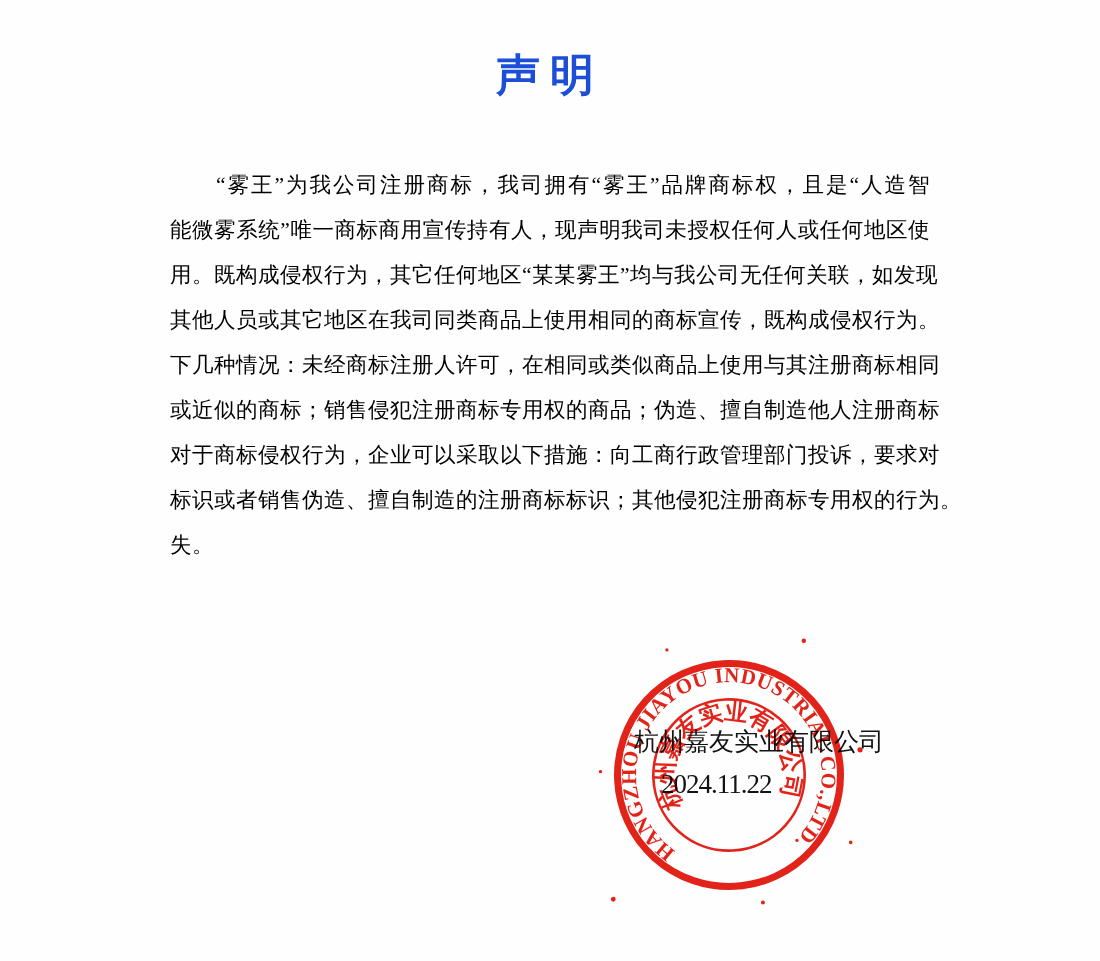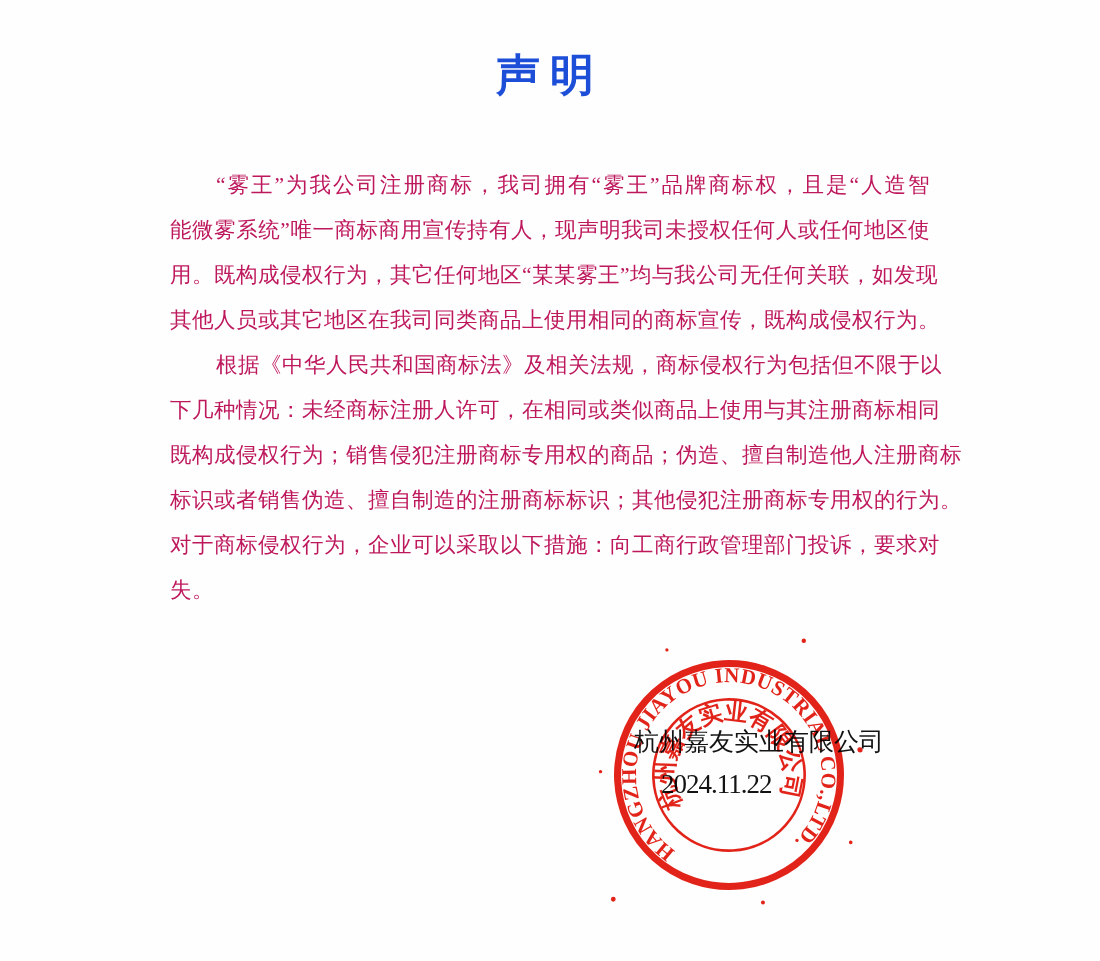--- a/index.html
+++ b/index.html
@@ -27,21 +27,21 @@
     line-height: 1.1;
   }
   .body-text {
     position: absolute;
     left: 170px; top: 163px;
     width: 760px;
   }
   .line {
     font-size: 21.5px;
     line-height: 45px;
-    color: #be185d;
+    color: #000000;
     text-align: justify;
     text-align-last: justify;
     text-justify: inter-character;
     white-space: nowrap;
     letter-spacing: 0.5px;
   }
   .line.indent { text-indent: 46px; }
   .line.para-end {
     text-align-last: left;
     white-space: normal;
@@ -100,25 +100,24 @@
 
 <div class="page">
 
   <div class="doc-title">声明</div>
 
   <div class="body-text">
     <div class="line indent">“雾王”为我公司注册商标，我司拥有“雾王”品牌商标权，且是“人造智</div>
     <div class="line">能微雾系统”唯一商标商用宣传持有人，现声明我司未授权任何人或任何地区使</div>
     <div class="line">用。既构成侵权行为，其它任何地区“某某雾王”均与我公司无任何关联，如发现</div>
     <div class="line">其他人员或其它地区在我司同类商品上使用相同的商标宣传，既构成侵权行为。</div>
-    <div class="line indent">根据《中华人民共和国商标法》及相关法规，商标侵权行为包括但不限于以</div>
     <div class="line">下几种情况：未经商标注册人许可，在相同或类似商品上使用与其注册商标相同</div>
-    <div class="line">既构成侵权行为；销售侵犯注册商标专用权的商品；伪造、擅自制造他人注册商标</div>
+    <div class="line">或近似的商标；销售侵犯注册商标专用权的商品；伪造、擅自制造他人注册商标</div>
+    <div class="line">对于商标侵权行为，企业可以采取以下措施：向工商行政管理部门投诉，要求对</div>
     <div class="line">标识或者销售伪造、擅自制造的注册商标标识；其他侵犯注册商标专用权的行为。</div>
-    <div class="line">对于商标侵权行为，企业可以采取以下措施：向工商行政管理部门投诉，要求对</div>
     <div class="line para-end">失。</div>
   </div>
 
   <div class="signature">杭州嘉友实业有限公司</div>
   <div class="sig-date">2024.11.22</div>
 
   <svg class="seal" viewBox="0 0 230 230" aria-hidden="true">
     <defs>
       <path id="ringPath" d="M 58.3 187.5 A 92 92 0 1 1 171.6 187.5"></path>
       <path id="innerPath" d="M 67.4 142.5 A 55 55 0 1 1 162.6 142.5"></path>

